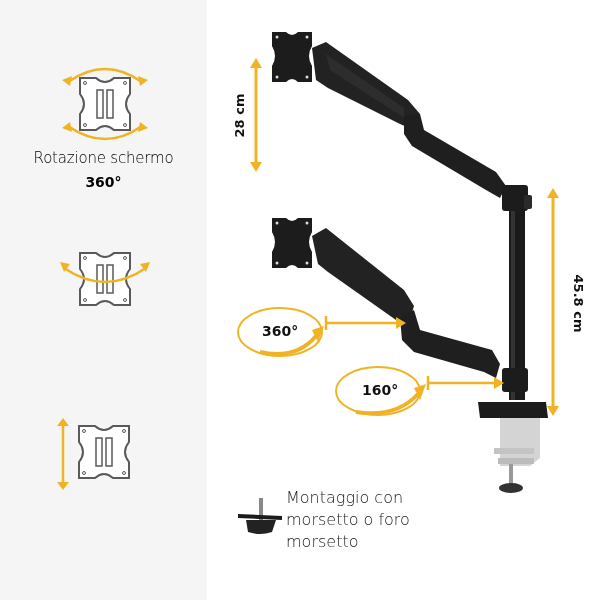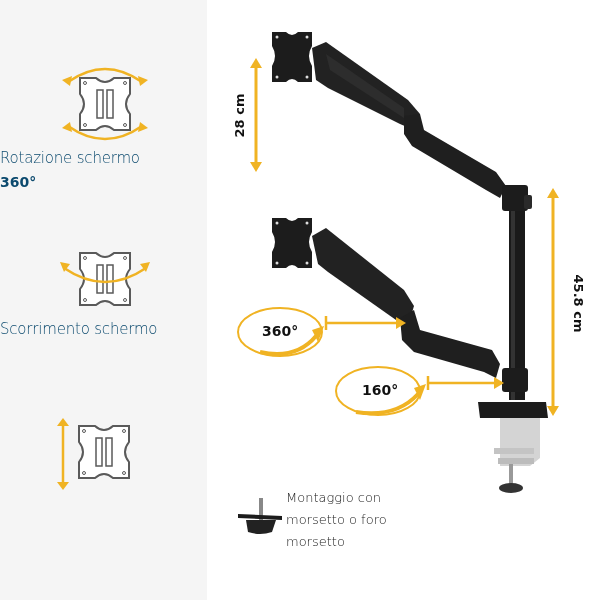--- a/index.html
+++ b/index.html
@@ -1,24 +1,24 @@
 <!DOCTYPE html>
 <html><head>
   <meta charset="utf-8">
   <style>
     html, body { margin: 0; padding: 0; }
     body { width: 600px; height: 600px; position: relative; overflow: hidden; background: #ffffff; font-family: "Liberation Sans", sans-serif; }
     .left-panel { position: absolute; left: 0; top: 0; width: 207px; height: 600px; background: #f5f5f5; }
-    .feature { position: absolute; left: 0; width: 207px; color: #0c4a6e; }
+    .feature { position: absolute; left: 0; width: 207px; text-align: center; color: #000000; }
     .feature .label { position: absolute; left: 0; width: 207px; font-size: 15px; font-family: "DejaVu Sans", sans-serif; font-weight: 300; letter-spacing: -0.2px; }
     .feature .value { position: absolute; left: 0; width: 207px; font-size: 14px; font-weight: bold; font-family: "DejaVu Sans", sans-serif; }
     .right-panel { position: absolute; left: 207px; top: 0; width: 393px; height: 600px; }
     .dim-label { position: absolute; font-family: "DejaVu Sans", sans-serif; font-weight: bold; font-size: 13px; color: #111; white-space: nowrap; }
     .rot-label { position: absolute; font-family: "DejaVu Sans", sans-serif; font-weight: bold; font-size: 14px; color: #111; }
-    .mount-text { position: absolute; left: 286px; top: 487px; font-size: 13px; line-height: 22px; color: #1a1a1a; font-family: "DejaVu Sans", sans-serif; font-weight: 300; }
+    .mount-text { position: absolute; left: 286px; top: 487px; font-size: 16px; line-height: 22px; color: #1a1a1a; font-family: "DejaVu Sans", sans-serif; font-weight: 300; }
     svg { position: absolute; overflow: visible; }
   </style>
 </head>
 <body>
 
 <div class="left-panel"></div>
 
 <div class="feature" style="top:0;height:200px;">
   <svg style="left:60px;top:58px;" width="90" height="90" viewBox="0 0 90 90">
     <path d="M8 24 Q45 -2 82 24" fill="none" stroke="#f0b323" stroke-width="2.5"></path>
@@ -45,21 +45,20 @@
     <rect x="37" y="17" width="6" height="28" fill="none" stroke="#5a5a5a" stroke-width="1.5"></rect>
     <rect x="47" y="17" width="6" height="28" fill="none" stroke="#5a5a5a" stroke-width="1.5"></rect>
     <circle cx="25" cy="10" r="1.5" fill="none" stroke="#5a5a5a"></circle>
       <circle cx="65" cy="10" r="1.5" fill="none" stroke="#5a5a5a"></circle>
     <circle cx="25" cy="52" r="1.5" fill="none" stroke="#5a5a5a"></circle>
       <circle cx="65" cy="52" r="1.5" fill="none" stroke="#5a5a5a"></circle>
     <path d="M4 20 Q45 48 86 20" fill="none" stroke="#f0b323" stroke-width="2.5"></path>
     <polygon points="0,14 10,16 4,24" fill="#f0b323"></polygon>
     <polygon points="90,14 80,16 86,24" fill="#f0b323"></polygon>
   </svg>
-  <div class="label" style="top:320px;">Scorrimento schermo</div>
 </div>
 
 <div class="feature" style="top:0;height:560px;">
   <svg style="left:55px;top:418px;" width="80" height="72" viewBox="0 0 80 72">
     <line x1="8" y1="6" x2="8" y2="66" stroke="#f0b323" stroke-width="2.5"></line>
     <polygon points="2,8 8,0 14,8" fill="#f0b323"></polygon>
     <polygon points="2,64 8,72 14,64" fill="#f0b323"></polygon>
     <path d="M24 8 H40 Q49 16 58 8 H74 V24 Q66 34 74 44 V60 H58 Q49 52 40 60 H24 V44 Q32 34 24 24 Z" fill="#fff" stroke="#5a5a5a" stroke-width="2"></path>
     <rect x="41" y="20" width="6" height="28" fill="none" stroke="#5a5a5a" stroke-width="1.5"></rect>
     <rect x="51" y="20" width="6" height="28" fill="none" stroke="#5a5a5a" stroke-width="1.5"></rect>

